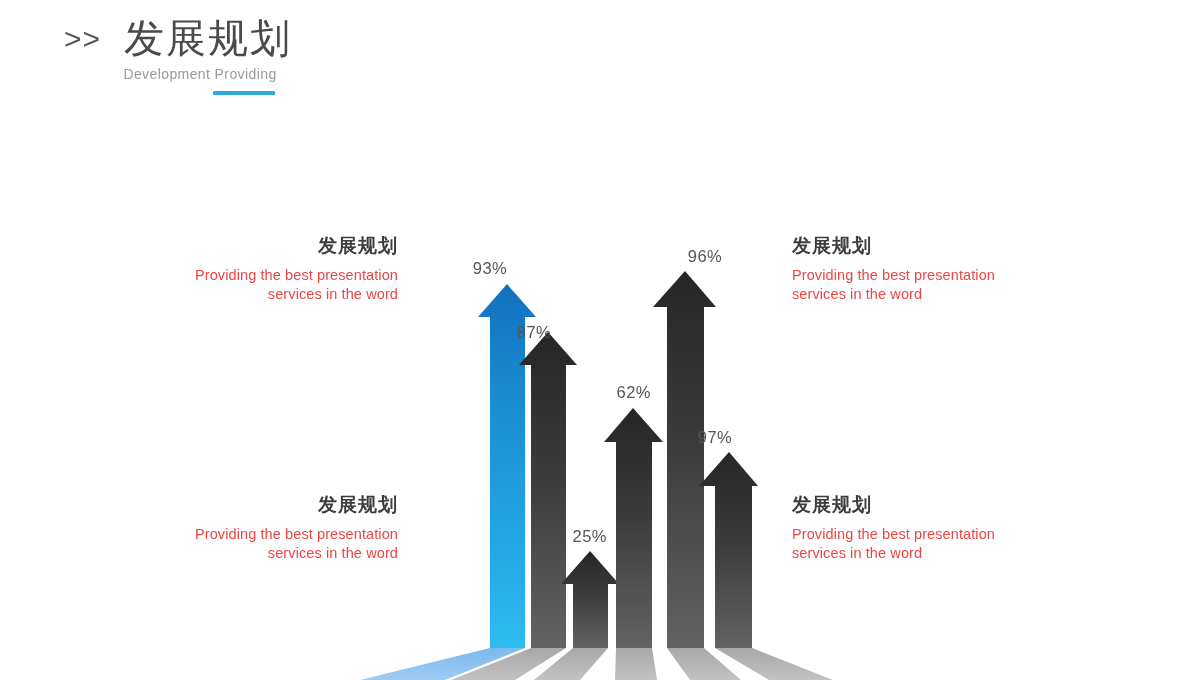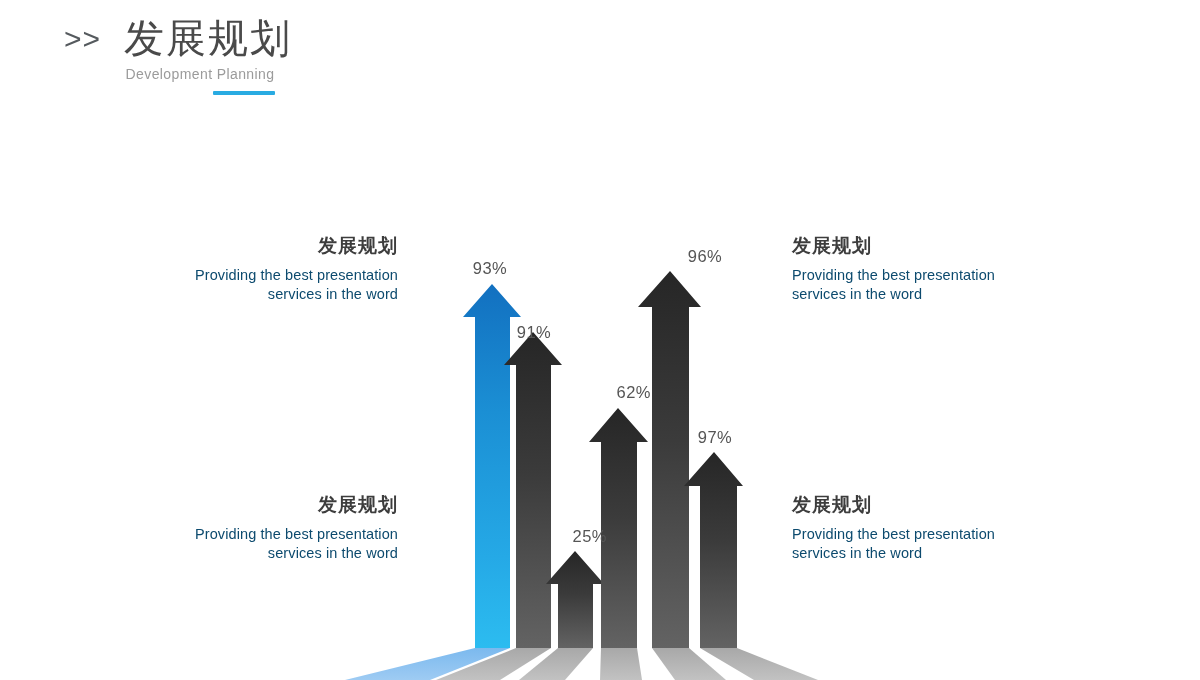--- a/index.html
+++ b/index.html
@@ -40,50 +40,50 @@
   }
 
   
   .txtblock{position:absolute;width:300px;}
   .txtblock .bh{
     font-size:19px;line-height:26px;font-weight:700;color:#3d3d3d;
     font-family:"DejaVu Sans","Liberation Sans",sans-serif;
     letter-spacing:1px;margin:0 0 8px 0;
   }
   .txtblock .bd{
-    font-size:14.5px;line-height:19px;color:#0c4a6e;font-weight:400;
+    font-size:14.5px;line-height:19px;color:#ef4444;font-weight:400;
     letter-spacing:0.1px;margin:0;
   }
   .tb-left{text-align:right;}
   .tb-right{text-align:left;}
   #tb-lt{left:98px;top:232px;}
   #tb-lb{left:98px;top:491px;}
   #tb-rt{left:792px;top:232px;}
   #tb-rb{left:792px;top:491px;}
 
   
-  .chart{position:absolute;left:0;top:0;width:1116px;height:680px;}
+  .chart{position:absolute;left:0;top:0;width:1116px;height:680px;padding-left:15px;}
   .chart svg{display:block;}
 
   .pct{
     position:absolute;
     font-size:16.5px;line-height:20px;color:#555555;font-weight:400;
     letter-spacing:0.5px;text-align:center;white-space:nowrap;
     font-family:"Liberation Sans","DejaVu Sans",sans-serif;
   }
 </style>
 </head>
 <body>
 
 <div class="slide">
 
   <div class="header">
     <div class="chev">&gt;&gt;</div>
     <div class="title-zh">发展规划</div>
-    <div class="title-en">Development Planning</div>
+    <div class="title-en">Development Providing</div>
     <div class="title-rule"></div>
   </div>
 
   <div class="chart">
     <svg width="1200" height="680" viewBox="0 0 1200 680" xmlns="http://www.w3.org/2000/svg">
       <defs>
         <linearGradient id="gBlue" x1="0" y1="0" x2="0" y2="1">
           <stop offset="0%" stop-color="#1270c0"></stop>
           <stop offset="35%" stop-color="#1b8fd4"></stop>
           <stop offset="75%" stop-color="#25a9e6"></stop>
@@ -123,21 +123,21 @@
 
         <polygon fill="url(#gDark)" points="618,408 648,442 637,442 637,648 601,648 601,442 589,442"></polygon>
 
         <polygon fill="url(#gDark)" points="670,271 701,307 689,307 689,648 652,648 652,307 638,307"></polygon>
 
         <polygon fill="url(#gDark)" points="714,452 743,486 737,486 737,648 700,648 700,486 684,486"></polygon>
       </g>
     </svg>
 
     <div class="pct" style="left:459px;top:258px;width:62px;">93%</div>
-    <div class="pct" style="left:503px;top:322px;width:62px;">91%</div>
+    <div class="pct" style="left:503px;top:322px;width:62px;">87%</div>
     <div class="pct" style="left:545px;top:526px;width:62px;text-align:right;">25%</div>
     <div class="pct" style="left:589px;top:382px;width:62px;text-align:right;">62%</div>
     <div class="pct" style="left:673px;top:246px;width:64px;">96%</div>
     <div class="pct" style="left:684px;top:427px;width:62px;">97%</div>
   </div>
 
   <div class="txtblock tb-left" id="tb-lt">
     <div class="bh">发展规划</div>
     <div class="bd">Providing the best presentation</div>
     <div class="bd">services in the word</div>

